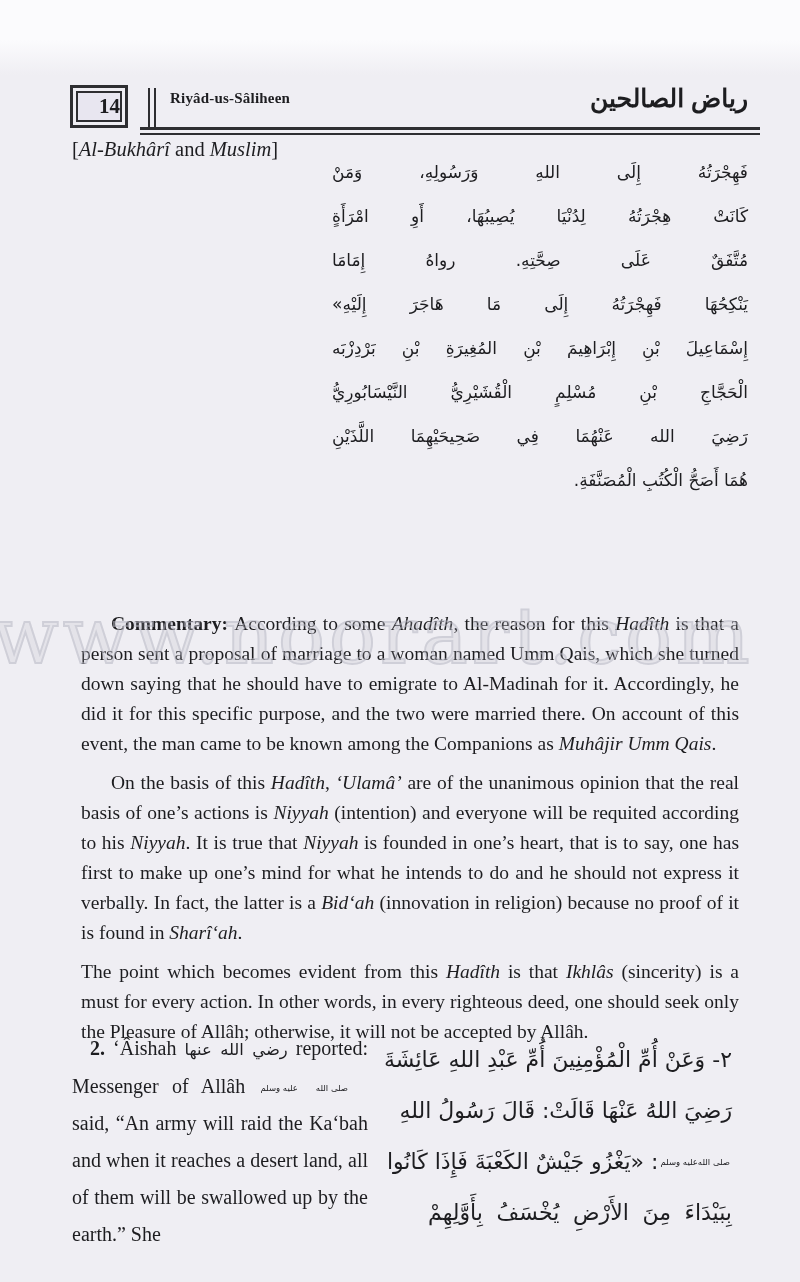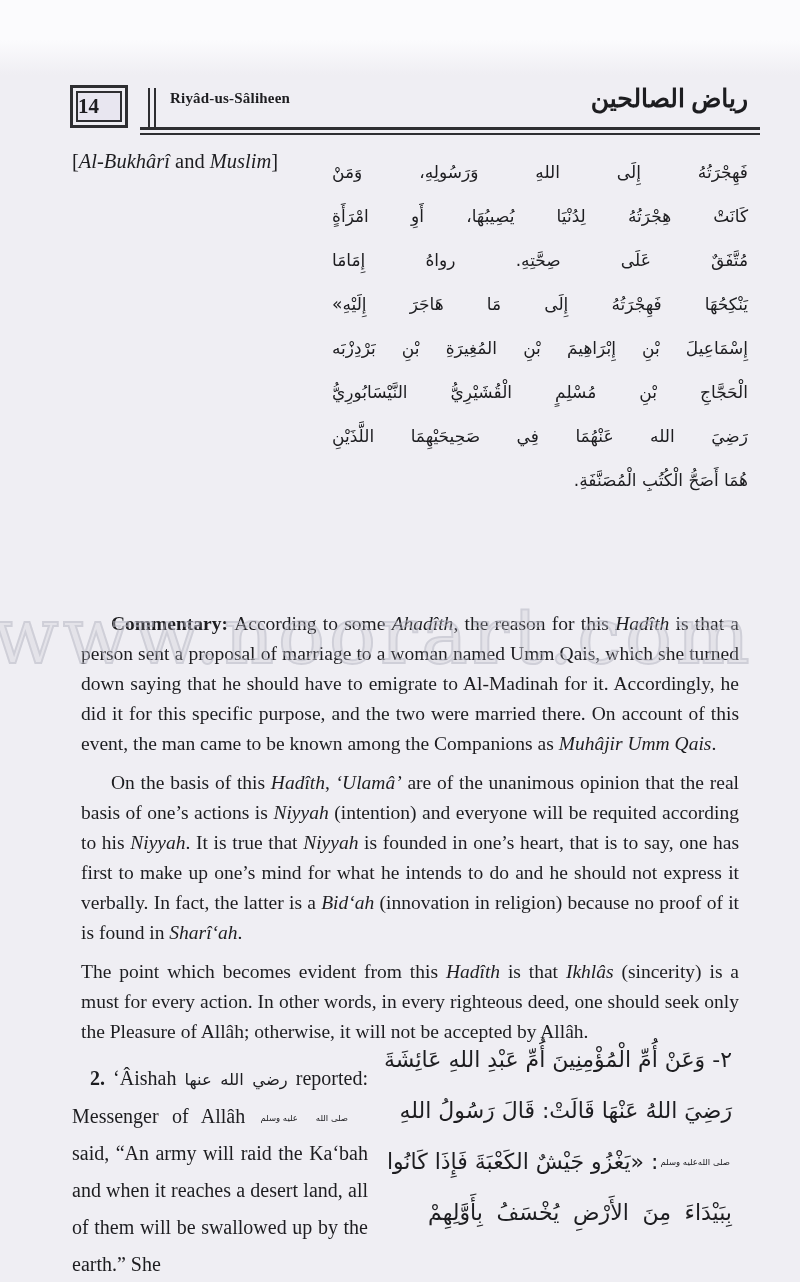--- a/index.html
+++ b/index.html
@@ -23,46 +23,46 @@
   
   .pagenum-box{
     position:absolute;left:70px;top:85px;
     border:3px solid var(--rule);
     padding:3px;background:var(--page-bg);
   }
   .pagenum-box .inner{
     display:block;border:2px solid var(--rule);
     background:var(--page-box-fill);
     font-weight:bold;font-size:21px;line-height:27px;
-    width:46px;text-align:left;
+    width:46px;text-align:right;
   }
   .vbars{
     position:absolute;left:148px;top:88px;height:40px;width:8px;
     border-left:2px solid var(--rule);
     border-right:2px solid var(--rule);
   }
   .title-latin{
     position:absolute;left:170px;top:90px;
     font-weight:bold;font-size:15px;
     letter-spacing:.2px;
   }
   .title-arabic{
     position:absolute;right:52px;top:84px;
     direction:rtl;
-    font-family:Liberation Serif, serif;
+    font-family:Liberation Sans, sans-serif;
     font-weight:bold;font-size:25px;
   }
   .hrule{
     position:absolute;left:140px;right:40px;top:127px;height:8px;
     border-top:3px solid var(--rule);
     border-bottom:2px solid var(--rule);
   }
   
   .attribution{
-    position:absolute;left:72px;top:150px;
+    position:absolute;left:72px;top:138px;
     font-size:20.5px;
   }
   
   .arabic-block1{
     position:absolute;left:332px;right:52px;top:150px;
     direction:rtl;
     font-family:"DejaVu Sans",sans-serif;
     font-size:17px;
   }
   .arabic-block1 .line{
@@ -77,21 +77,21 @@
     font-size:19.5px;line-height:30px;
     text-align:justify;
   }
   .commentary p{margin:9px;}
   .commentary p.indent{text-indent:30px;}
   .b{font-weight:bold;}
   .i{font-style:italic;}
   .ar{font-family:"DejaVu Sans",sans-serif;font-size:.82em;}
   
   .h2-en{
-    position:absolute;left:72px;top:1060px;width:296px;
+    position:absolute;left:72px;top:1030px;width:296px;
     font-size:20px;line-height:37px;
     text-align:justify;text-indent:18px;
   }
   .h2-ar{
     position:absolute;left:428px;right:68px;top:1034px;
     direction:rtl;
     font-family:"DejaVu Sans",sans-serif;
     font-size:22px;
   }
   .h2-ar .line{

